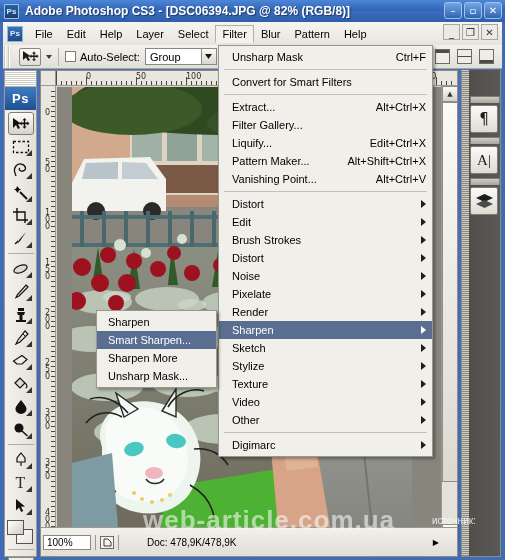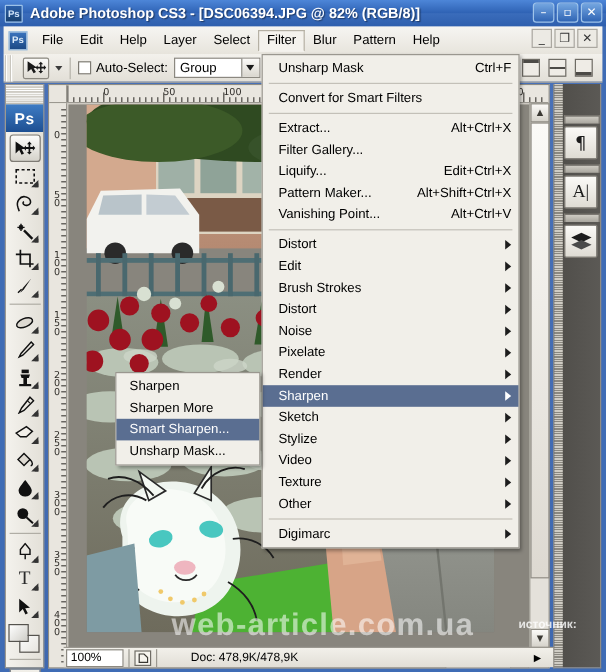--- a/index.html
+++ b/index.html
@@ -118,21 +118,21 @@
   .sb-v { position:absolute; right:0; top:15px; bottom:16px; width:16px;
      background:#e4e1da; border-left:1px solid #9b9890; }
   .sb-h { position:absolute; left:15px; right:16px; bottom:0; height:16px;
      background:#e4e1da; border-top:1px solid #9b9890; }
   .sb-btn { background:linear-gradient(180deg,#fbfaf7,#d5d2ca); border:1px solid #908d85;
      display:flex; align-items:center; justify-content:center; font-size:7px; color:#3a3833;
      font-family:"DejaVu Sans", sans-serif; }
   .sb-thumb { background:linear-gradient(180deg,#fbfaf7,#ddd9d1); border:1px solid #908d85; }
 
   
-  .statusbar { position:absolute; left:12px; bottom:0; width:100%; height:17px;
+  .statusbar { position:absolute; left:0; bottom:0; width:100%; height:29px;
      background:linear-gradient(180deg,#f2f0ea,#e1ded6); border-top:1px solid #9b9890;
      display:flex; align-items:center; }
   .zoomfield { width:48px; height:15px; border:1px solid #8c8981; background:#fff;
      margin-left:2px; font-size:10px; display:flex; align-items:center; padding-left:3px; }
   .status-sep { width:1px; height:15px; background:#9b9890; margin:0 4px; }
   .doc-info { font-size:10px; margin-left:24px; }
   .status-arrow { margin-left:auto; margin-right:18px; font-size:8px;
      font-family:"DejaVu Sans", sans-serif; }
 
   
@@ -164,21 +164,21 @@
   .msep { height:1px; background:#c3c0b8; margin:3px 5px; }
 
   #sharpen-sub { left:96px; top:310px; width:121px; }
   #sharpen-sub .mrow { padding-left:11px; }
 
   
   .wm { position:absolute; color:rgba(255,255,255,.55); font-weight:bold;
         font-size:26px; letter-spacing:1px; pointer-events:none;
         font-family:"Liberation Sans", sans-serif; white-space:nowrap; }
   .wm-src { position:absolute; color:rgba(255,255,255,.8); font-size:10px;
-        font-weight:bold; pointer-events:none; white-space:nowrap; }
+        font-weight:normal; pointer-events:none; white-space:nowrap; }
 </style>
 </head>
 <body>
 
 <div id="app">
   <div class="win-frame"></div>
 
   <div class="titlebar">
     <div class="ps-badge">Ps</div>
     <div class="title-text">Adobe Photoshop CS3 - [DSC06394.JPG @ 82% (RGB/8)]</div>
@@ -840,46 +840,46 @@
       </div>
       <div class="mrow">
         <span>Sketch</span>
         <span class="sub"></span>
       </div>
       <div class="mrow">
         <span>Stylize</span>
         <span class="sub"></span>
       </div>
       <div class="mrow">
+        <span>Texture</span>
+        <span class="sub"></span>
+      </div>
+      <div class="mrow">
         <span>Video</span>
         <span class="sub"></span>
       </div>
       <div class="mrow">
-        <span>Texture</span>
-        <span class="sub"></span>
-      </div>
-      <div class="mrow">
         <span>Other</span>
         <span class="sub"></span>
       </div>
       <div class="msep"></div>
       <div class="mrow">
         <span>Digimarc</span>
         <span class="sub"></span>
       </div>
     </div>
 
   <div class="menu" id="sharpen-sub">
       <div class="mrow">
         <span>Sharpen</span>
-      </div>
-      <div class="mrow">
-        <span>Sharpen More</span>
       </div>
       <div class="mrow hl">
         <span>Smart Sharpen...</span>
       </div>
       <div class="mrow">
+        <span>Sharpen More</span>
+      </div>
+      <div class="mrow">
         <span>Unsharp Mask...</span>
       </div>
     </div>
 
 </div>
 
 </body></html>

